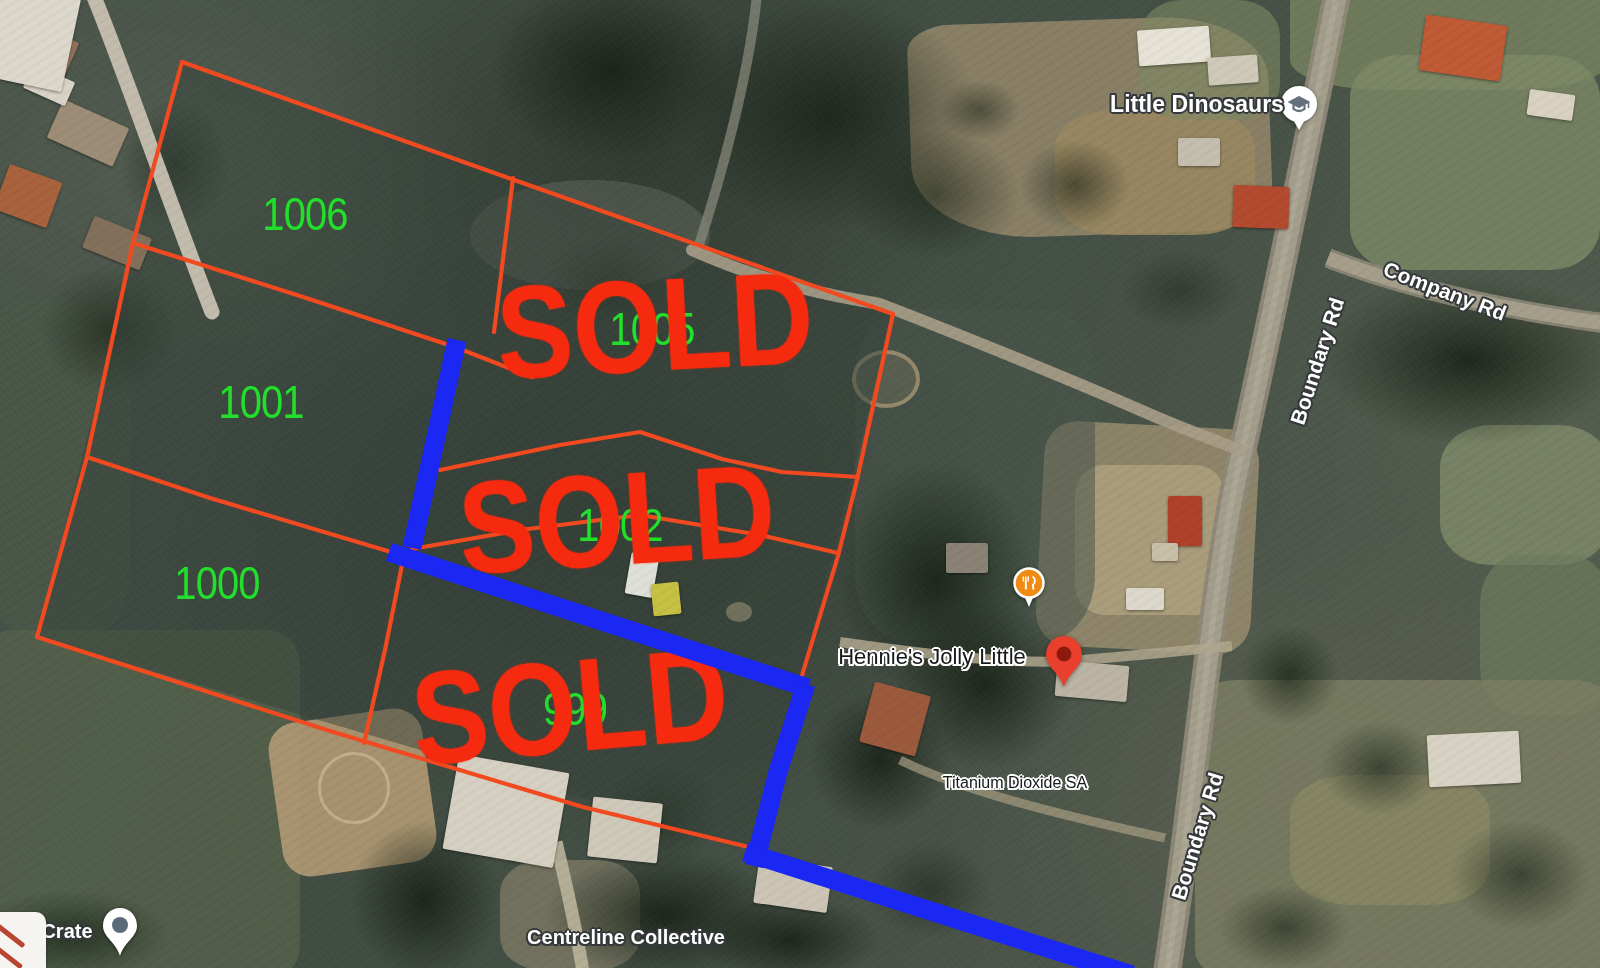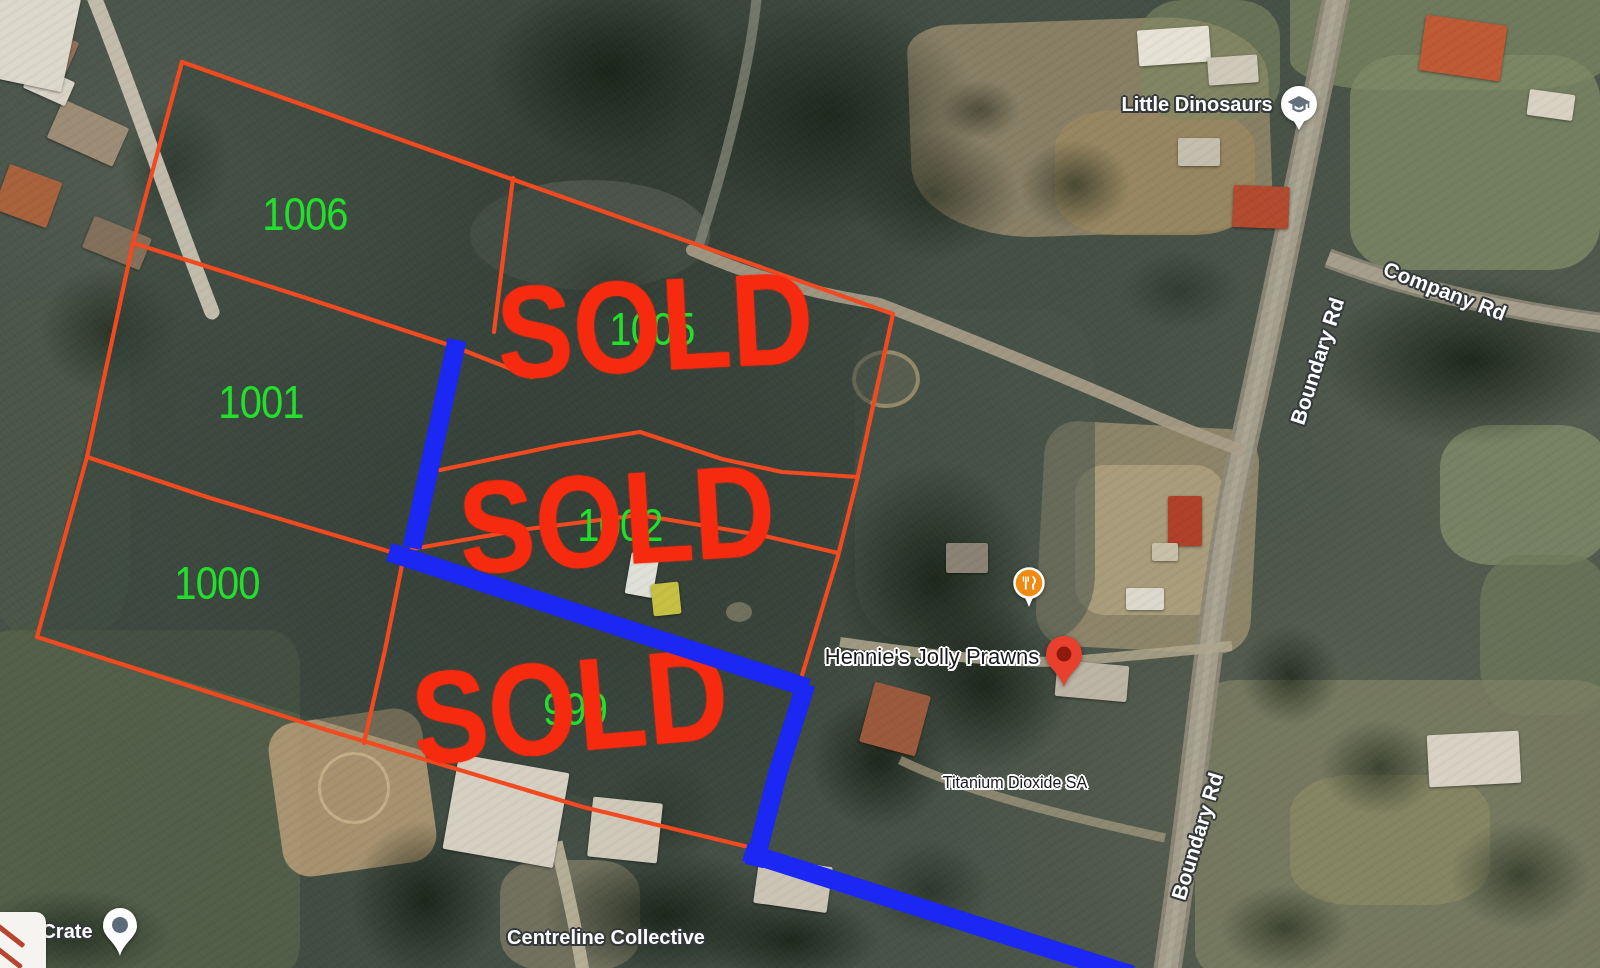--- a/index.html
+++ b/index.html
@@ -161,27 +161,27 @@
   <svg class="pin" style="left:1044px;top:634px" width="40" height="56" viewBox="0 0 40 56">
     <path d="M20,2 C9,2 2,11 2,21 c0,12 14,18 18,32 c4,-14 18,-20 18,-32 C38,11 31,2 20,2 Z" fill="var(--pinred,#e8402d)"></path>
     <circle cx="20" cy="20" r="7.5" fill="#7e1408" opacity=".85"></circle>
   </svg>
 
   <svg class="pin" style="left:100px;top:906px" width="40" height="52" viewBox="0 0 40 52">
     <path d="M20,2 C10,2 3,10 3,20 c0,11 13,16 17,30 c4,-14 17,-19 17,-30 C37,10 30,2 20,2 Z" fill="#fff"></path>
     <circle cx="20" cy="19" r="8" fill="#5c6b7a"></circle>
   </svg>
 
-  <div class="mlabel light" style="left:1197px;top:104px;font-size:20px">Little Dinosaurs</div>
+  <div class="mlabel light" style="left:1197px;top:104px;font-size:23px">Little Dinosaurs</div>
   <div class="mlabel light" style="left:1445px;top:291px;font-size:21px;transform:translate(-50%,-50%) rotate(21deg)">Company Rd</div>
   <div class="mlabel light" style="left:1317px;top:361px;font-size:21px;transform:translate(-50%,-50%) rotate(-72deg)">Boundary Rd</div>
   <div class="mlabel light" style="left:1197px;top:836px;font-size:21px;transform:translate(-50%,-50%) rotate(-73deg)">Boundary Rd</div>
-  <div class="mlabel dark" style="left:932px;top:657px;font-size:22px">Hennie's Jolly Prawns</div>
+  <div class="mlabel dark" style="left:932px;top:657px;font-size:22px">Hennie's Jolly Little</div>
   <div class="mlabel dark" style="left:1015px;top:783px;font-size:16px">Titanium Dioxide SA</div>
-  <div class="mlabel light" style="left:606px;top:937px;font-size:20px">Centreline Collective</div>
+  <div class="mlabel light" style="left:626px;top:937px;font-size:20px">Centreline Collective</div>
   <div class="mlabel light" style="left:52px;top:931px;font-size:20px">nd Crate</div>
 
   <div class="card" style="left:-14px;top:912px;width:60px;height:70px">
     <i style="left:4px;top:20px;width:38px;height:5px;transform:rotate(38deg)"></i>
     <i style="left:-2px;top:40px;width:42px;height:5px;transform:rotate(38deg)"></i>
   </div>
 
   <svg class="annots" width="1600" height="968" viewBox="0 0 1600 968">
     <path class="rline" d="M182,62 L520,182 L893,314"></path>
     <path class="rline" d="M182,62 L133,243 L87,457 L37,637"></path>

